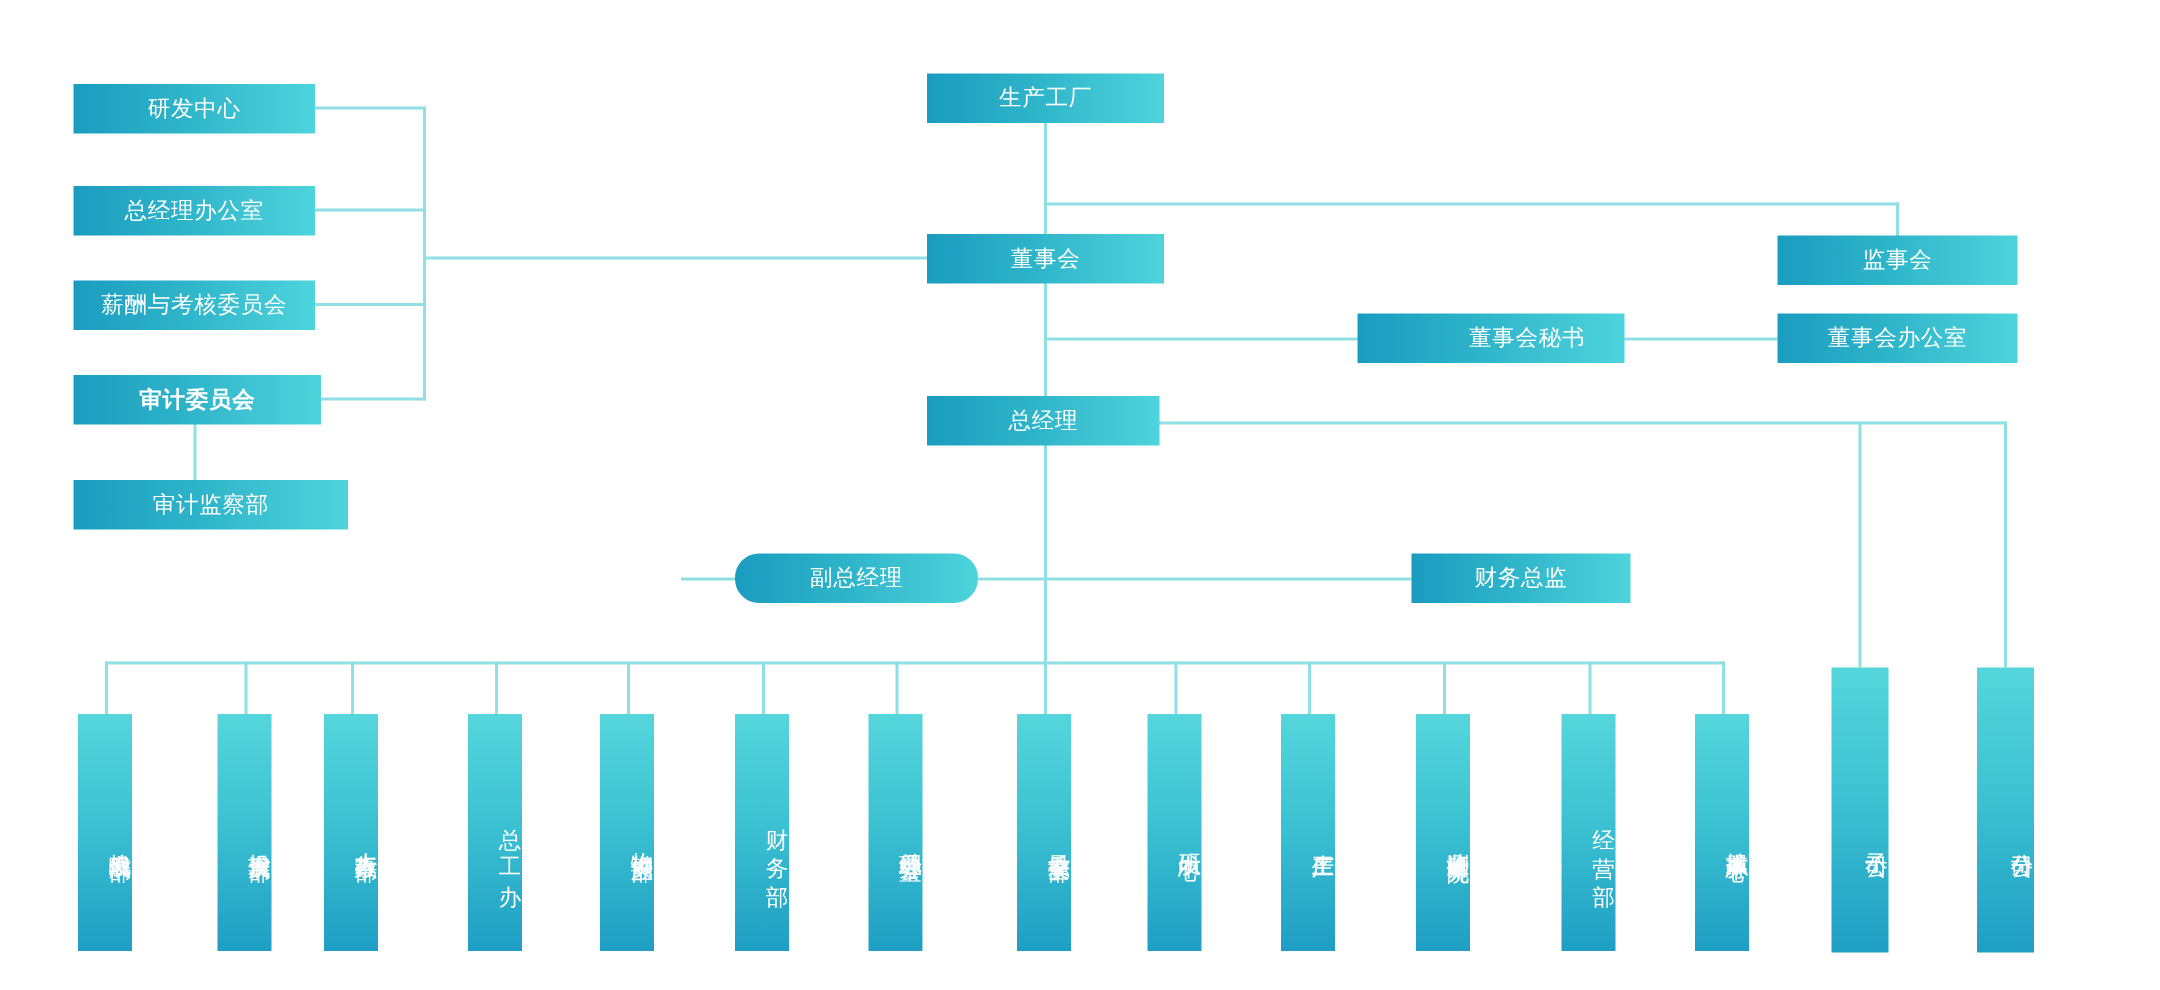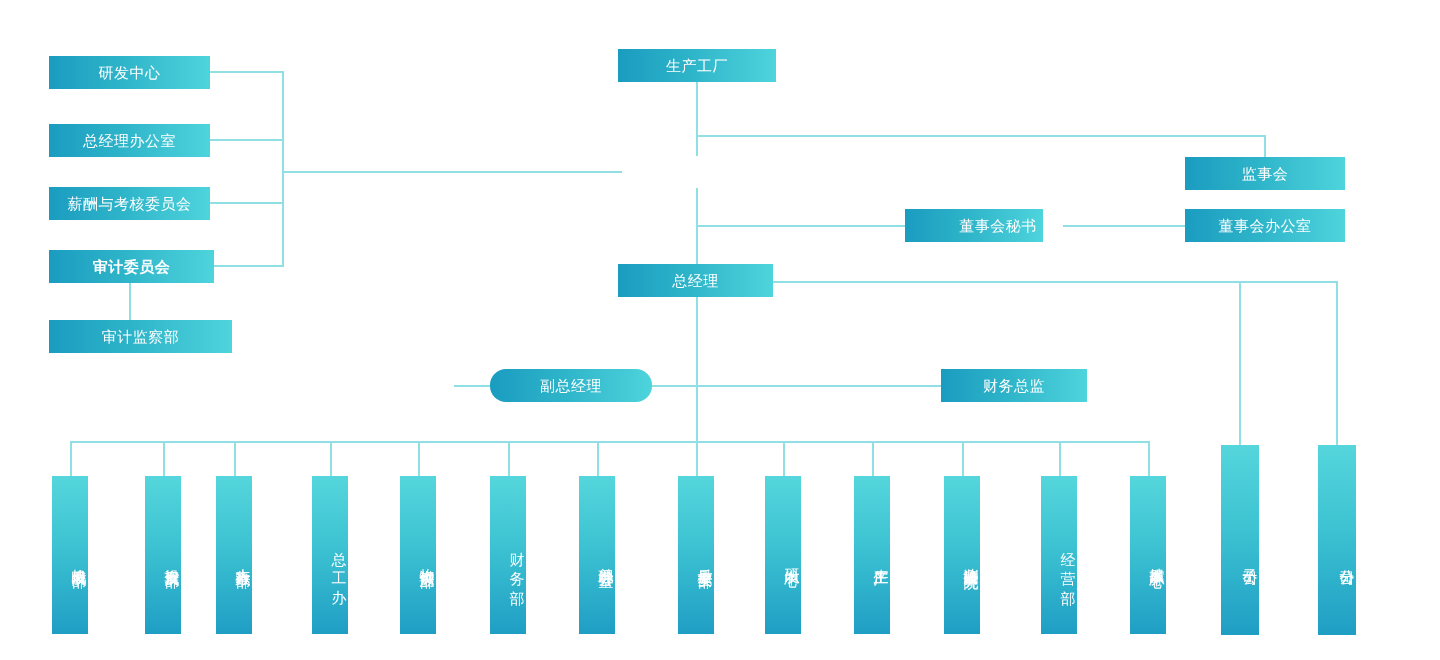--- a/index.html
+++ b/index.html
@@ -125,28 +125,31 @@
   <div class="node horiz" style="left:49px; top:250px; width:165px;font-weight:bold;">
     <span class="label">审计委员会</span>
   </div>
   <div class="node horiz" style="left:49px; top:320px; width:183px;">
     <span class="label">审计监察部</span>
   </div>
 
   <div class="node horiz" style="left:618px; top:49px; width:158px;">
     <span class="label">生产工厂</span>
   </div>
+  <div class="node horiz" style="left:618px; top:156px; width:158px;">
+    <span class="label">董事会</span>
+  </div>
   <div class="node horiz" style="left:618px; top:264px; width:155px;">
     <span class="label">总经理</span>
   </div>
 
   <div class="node horiz" style="left:1185px; top:157px; width:160px;">
     <span class="label">监事会</span>
   </div>
-  <div class="node horiz" style="left:905px; top:209px; width:138px;padding-left:48px;">
+  <div class="node horiz" style="left:905px; top:209px; width:178px;padding-left:48px;">
     <span class="label">董事会秘书</span>
   </div>
   <div class="node horiz" style="left:1185px; top:209px; width:160px;">
     <span class="label">董事会办公室</span>
   </div>
 
   <div class="node horiz" style="left:490px; top:369px; width:162px;border-radius:16px;">
     <span class="label">副总经理</span>
   </div>
   <div class="node horiz" style="left:941px; top:369px; width:146px;">

